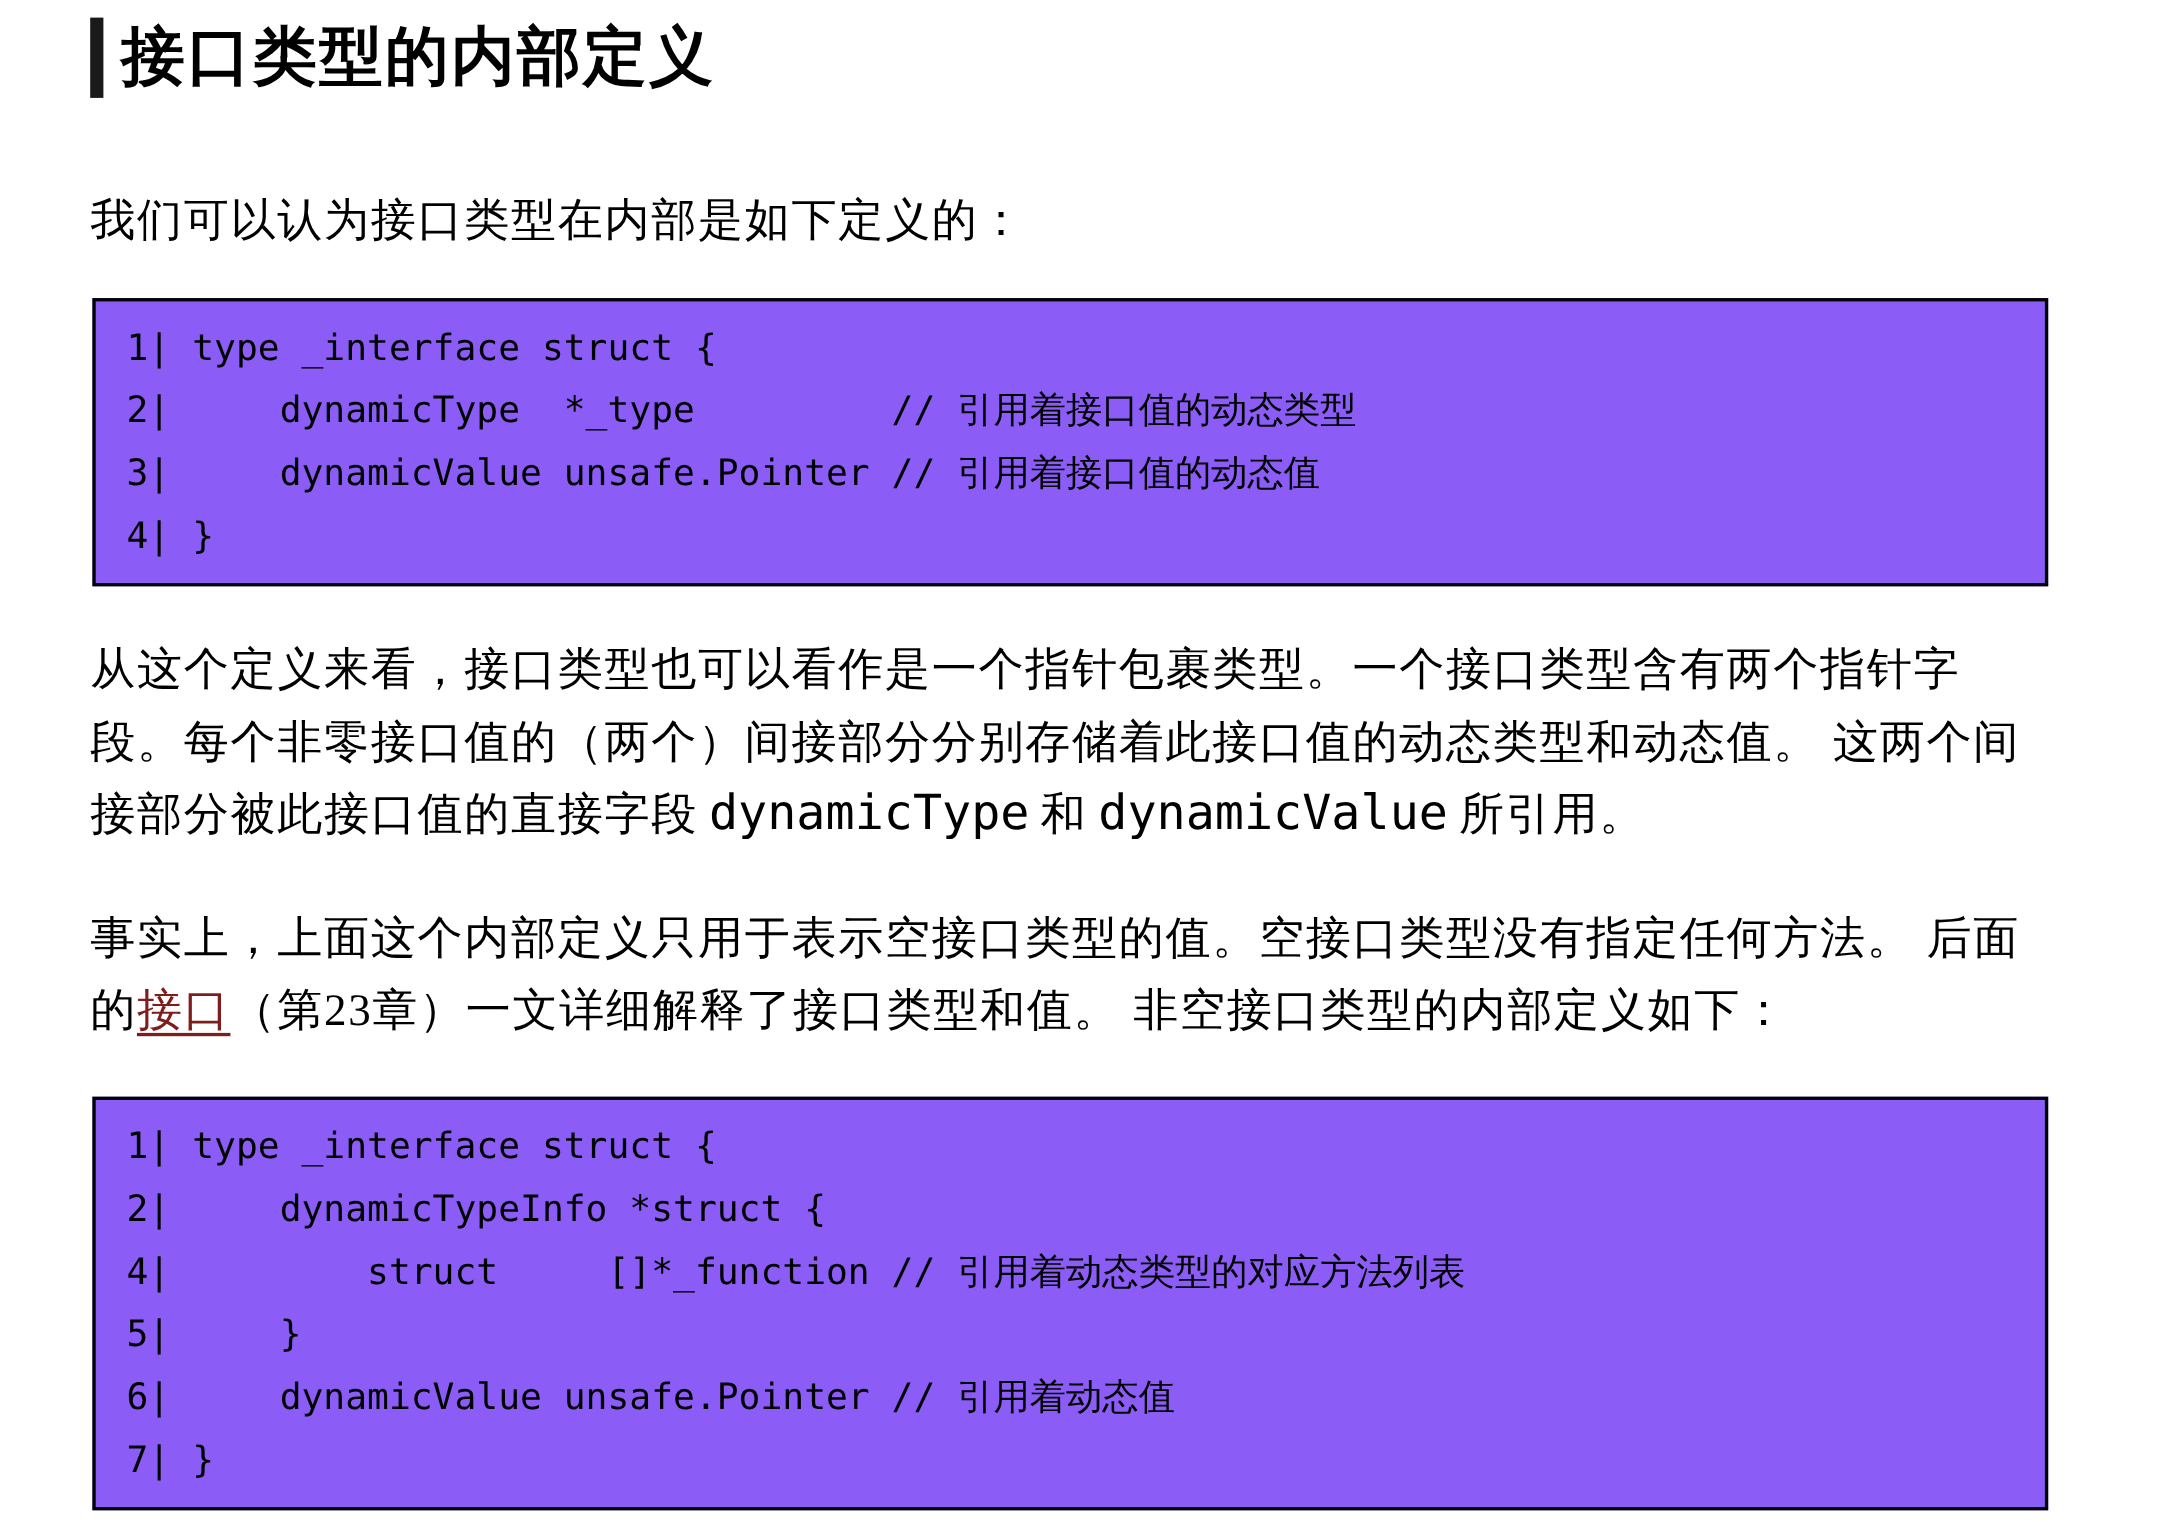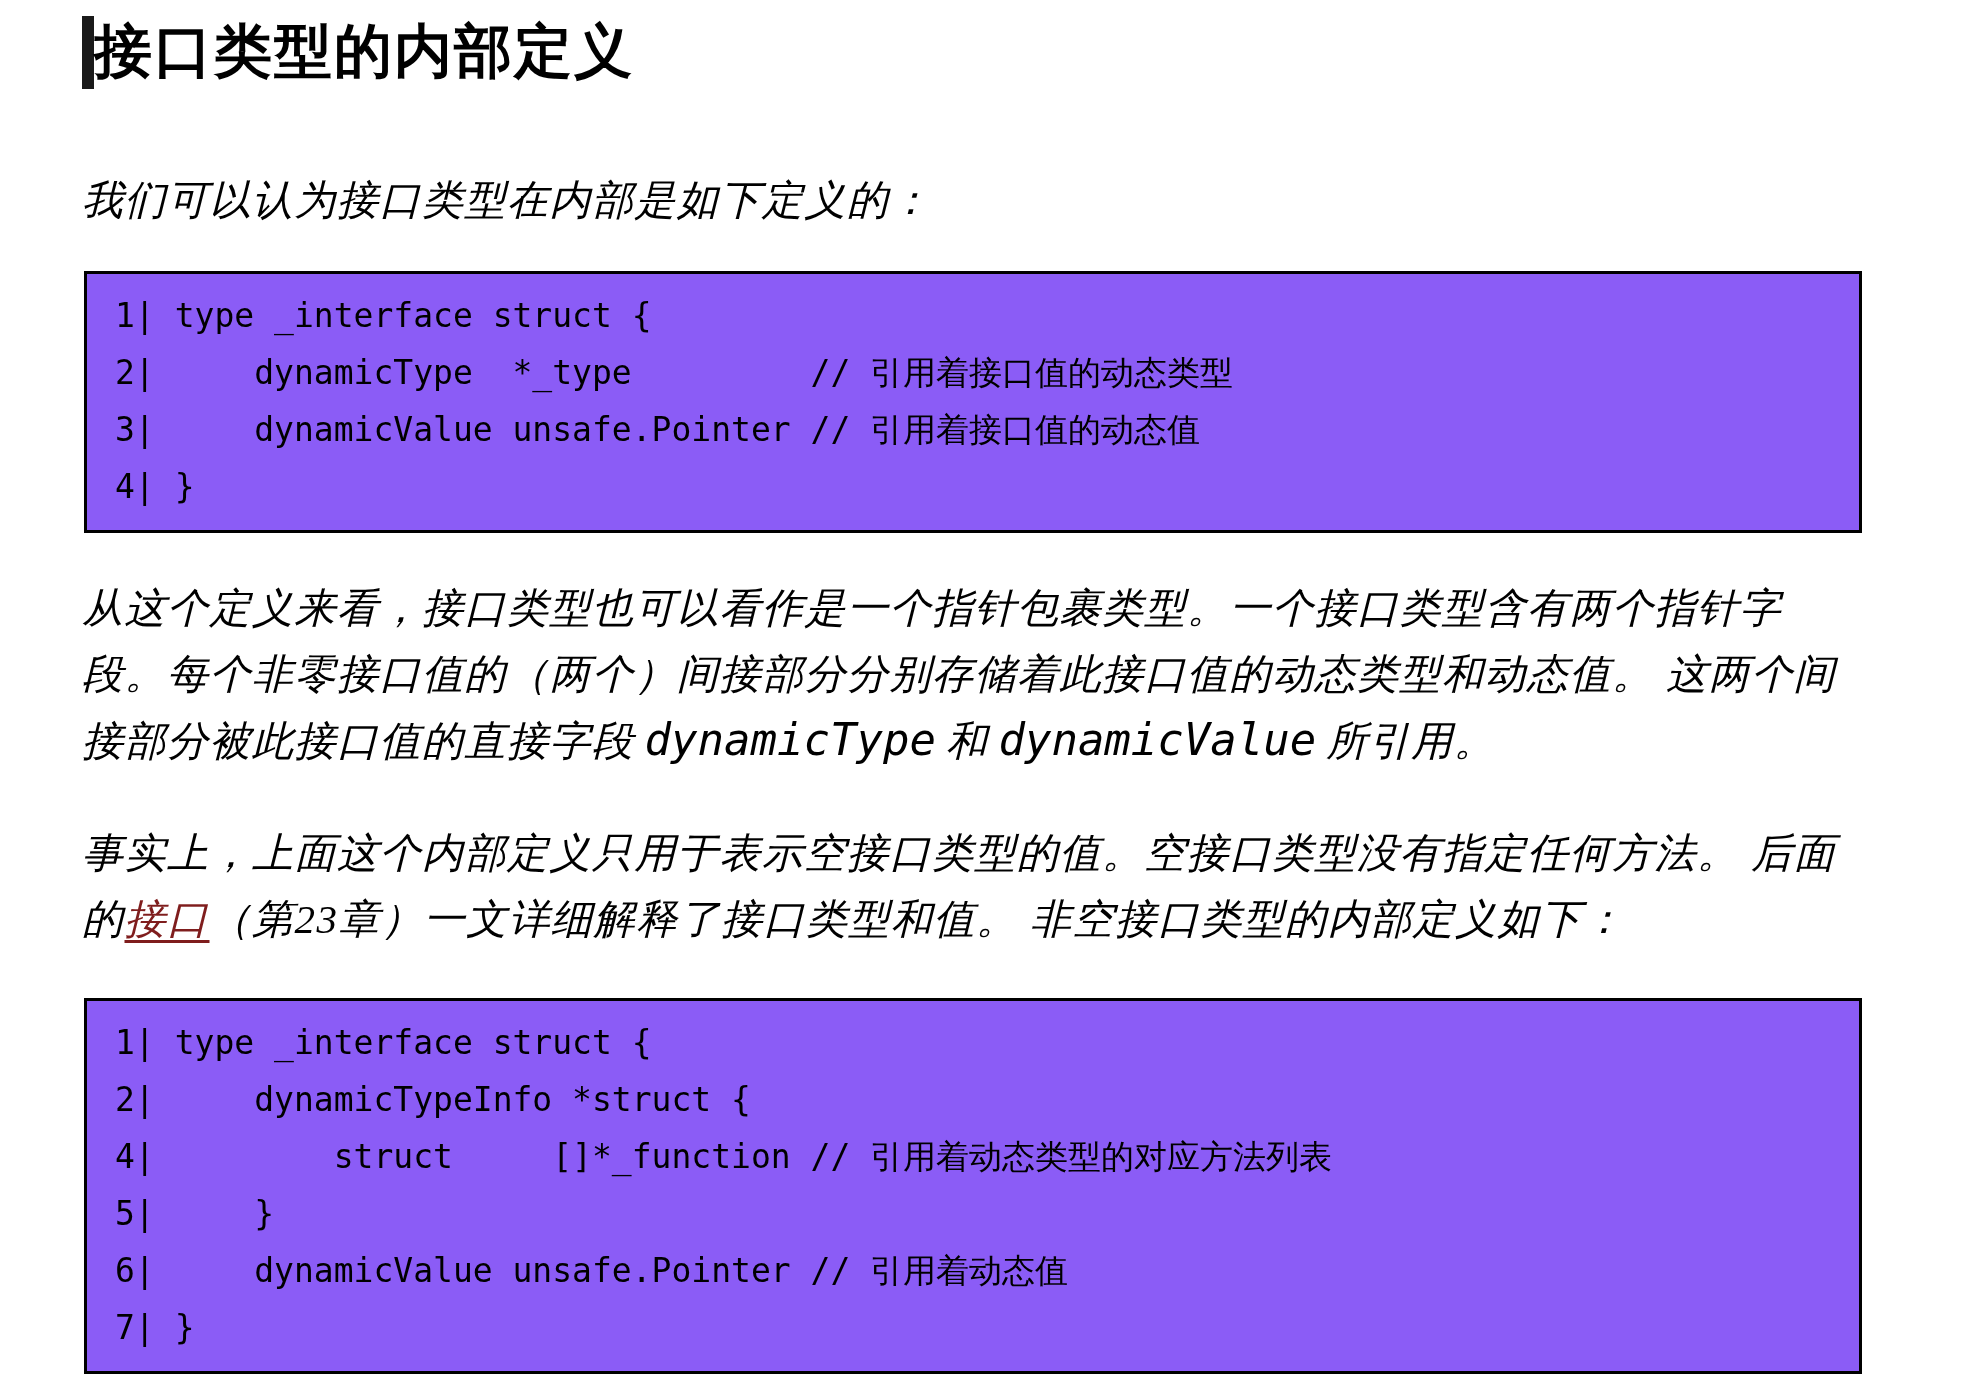--- a/index.html
+++ b/index.html
@@ -14,30 +14,29 @@
     padding: 16px 100px 0 82px;
     overflow: hidden;
     color: #000000;
     font-family: "Liberation Serif", "DejaVu Serif", serif;
   }
   .heading {
     font-size: 58px;
     font-weight: bold;
     line-height: 1.25;
     border-left: 12px solid #1a1a1a;
-    padding-left: 0;
+    padding-left: 16px;
     margin: 0 0 78px 0;
     letter-spacing: 2px;
   }
   p.body-text {
     font-size: 41px;
     line-height: 66px;
     letter-spacing: 1.5px;
     margin: 0 0 38px 0;
-    font-style: italic;
   }
   p.body-text.mid {
     margin-bottom: 46px;
   }
   .inline-code {
     font-family: "DejaVu Sans Mono", "Liberation Mono", monospace;
     font-size: 44px;
     letter-spacing: 0;
     margin: 0 10px;
   }

